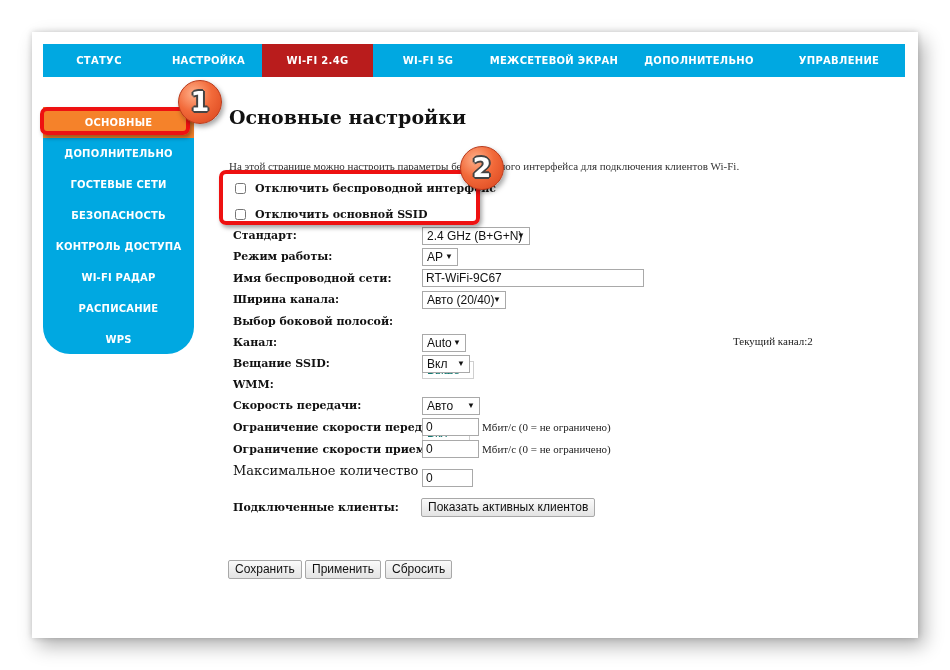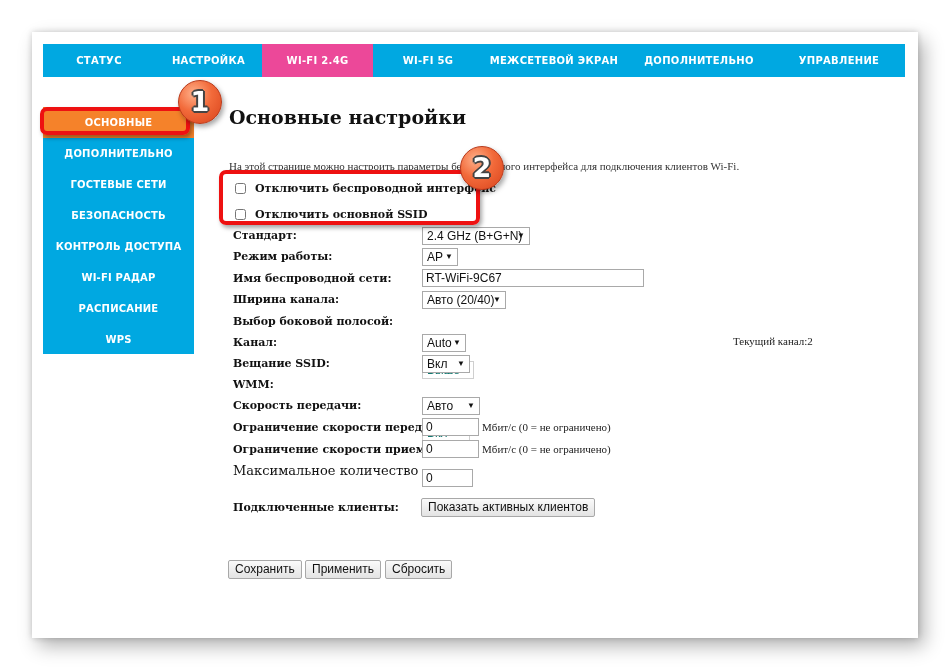--- a/index.html
+++ b/index.html
@@ -15,26 +15,27 @@
   
   .topnav {
     position: absolute; left: 43px; top: 44px; width: 862px; height: 33px;
     background: #00a8e1; display: flex;
   }
   .topnav .tab {
     height: 33px; line-height: 33px; color: #fff; text-align: center;
     font-family: "DejaVu Sans", sans-serif; font-weight: bold; font-size: 10px;
     letter-spacing: 0.3px; cursor: pointer; white-space: nowrap;
   }
-  .topnav .tab.active { background: #ec4899; }
+  .topnav .tab.active { background: #b91c1c; }
 
   
   .sidebar {
     position: absolute; left: 43px; top: 107px; width: 151px; height: 247px;
     background: #00a8e1;
+    border-radius: 27px;
   }
   .sidebar .item {
     height: 31px; line-height: 31px; text-align: center; color: #fff;
     font-family: "DejaVu Sans", sans-serif; font-weight: bold; font-size: 10px;
     letter-spacing: 0.2px; cursor: pointer; white-space: nowrap;
   }
   .sidebar .item.active { background: #f5822a; }
 
   
   .hl1 {

